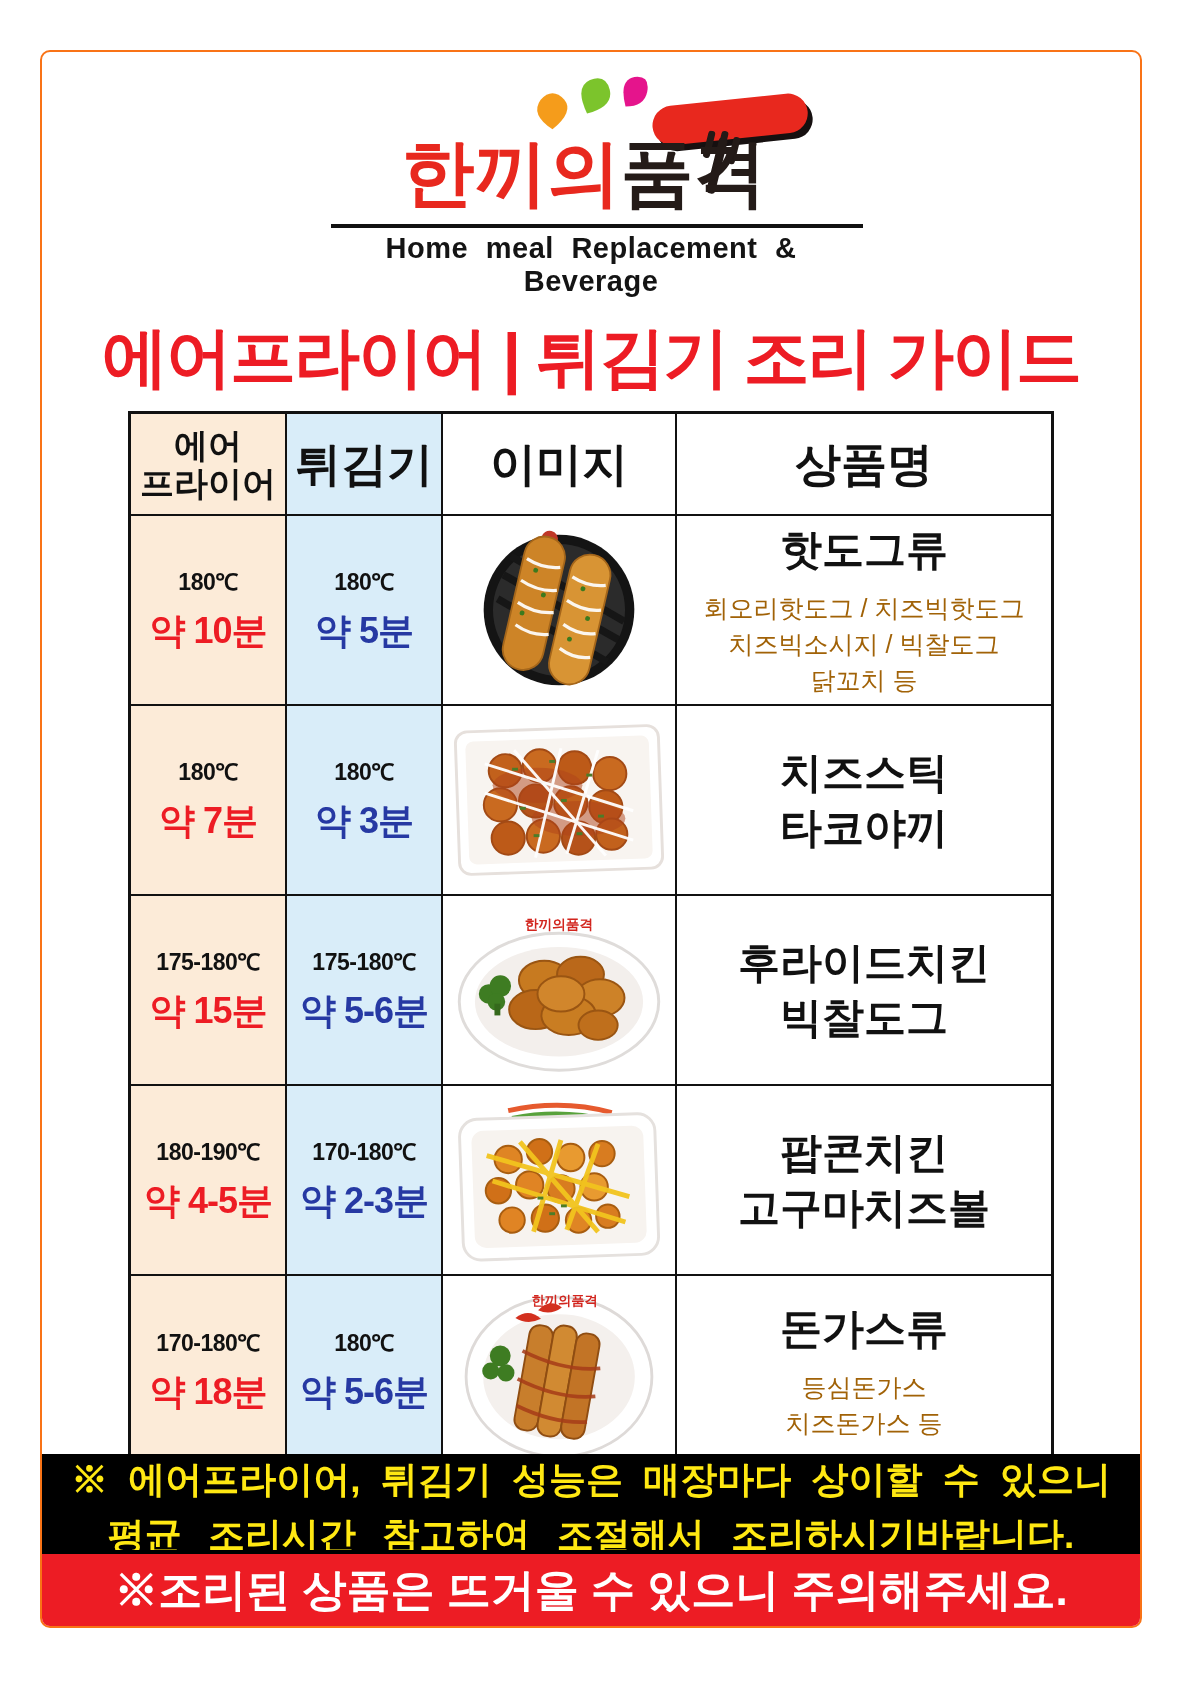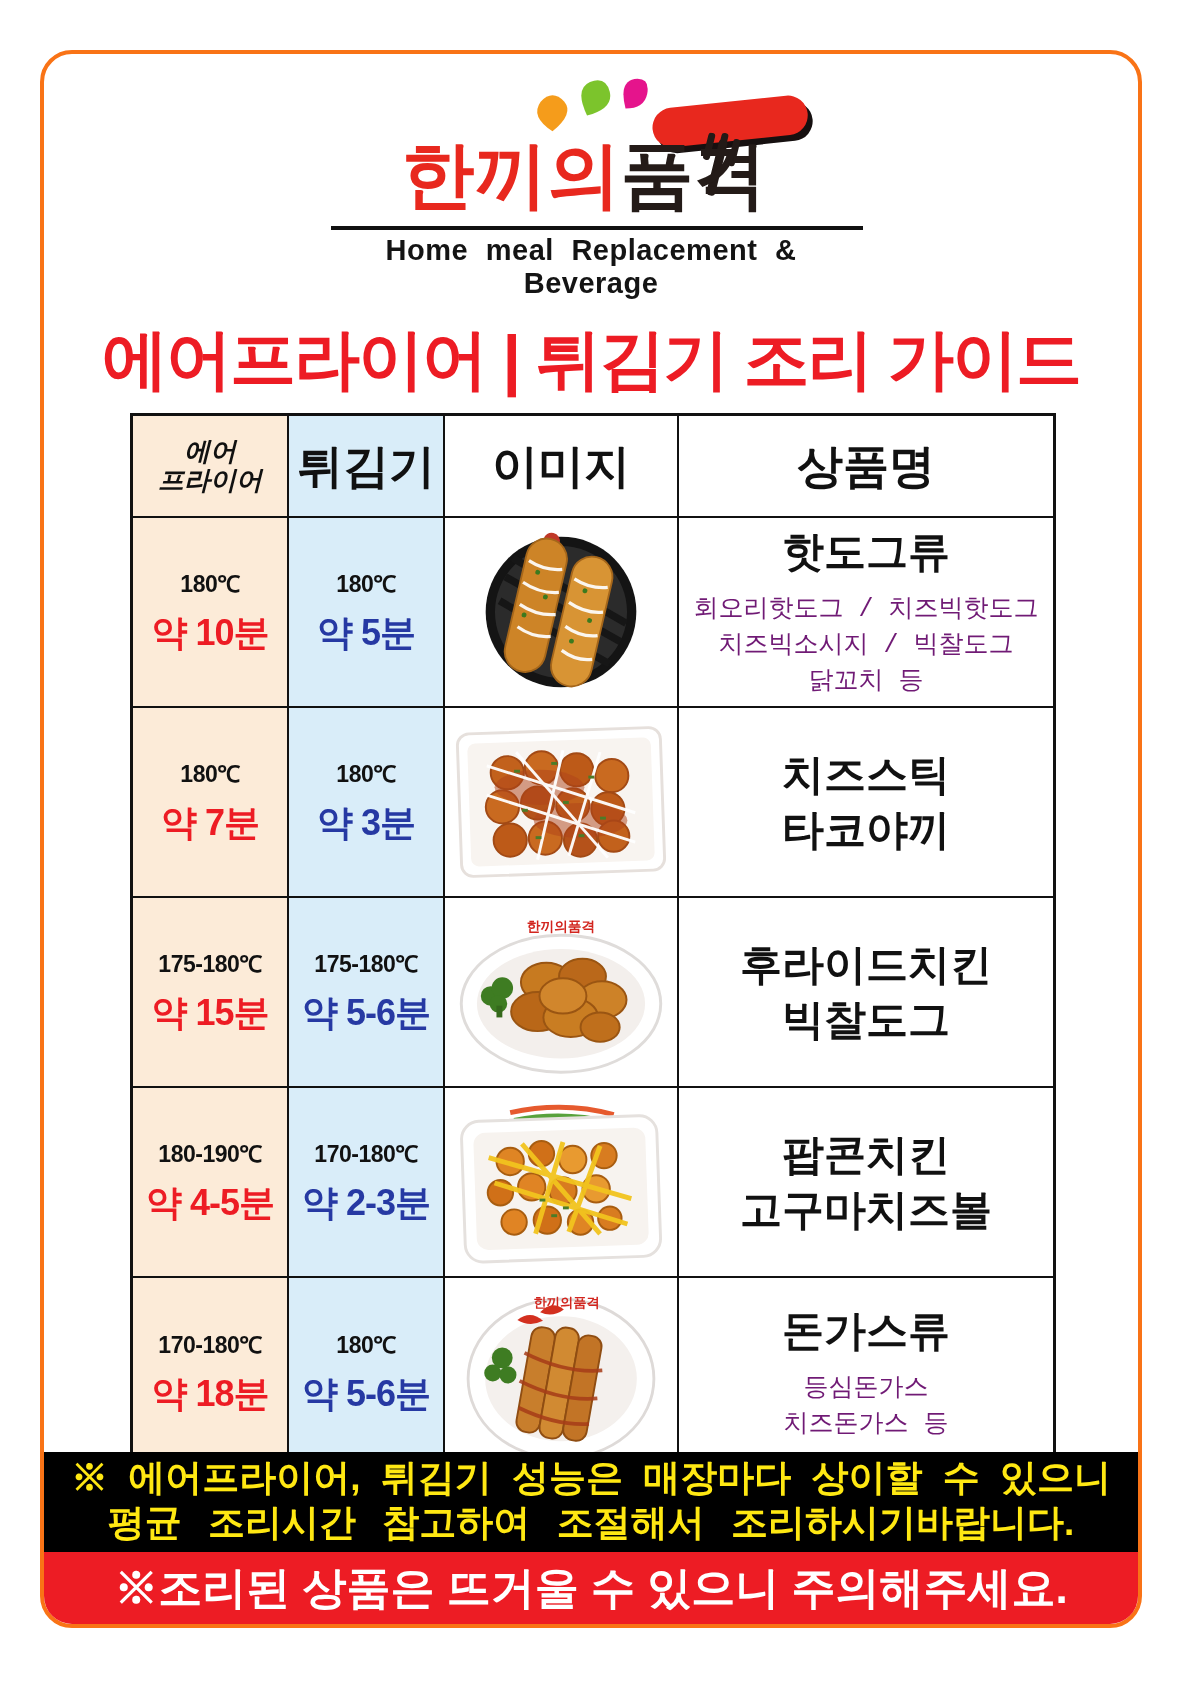--- a/index.html
+++ b/index.html
@@ -3,21 +3,21 @@
 <meta charset="utf-8">
 <style>
   * { margin:0; padding:0; box-sizing:border-box; }
   html,body { background:#ffffff; }
   .page {
     position:relative; width:1191px; height:1684px; background:#fff;
     font-family:"Liberation Sans", sans-serif; color:#111; overflow:hidden;
   }
   .frame {
     position:absolute; left:40px; top:50px; width:1102px; height:1578px;
-    border:4px solid #f97316; border-radius:32px; background:#fff; overflow:hidden;
+    border:2px solid #f97316; border-radius:10px; background:#fff; overflow:hidden;
   }
   
   .logo-wrap { margin:24px auto 0; width:520px; text-align:center; }
   .logo-svg { width:470px; height:148px; display:block; margin:0 auto; }
   .brand-divider { width:532px; margin:0 auto; border-top:4px solid #111; }
   .tagline { text-align:center; font-size:29px; font-weight:700; letter-spacing:.5px;
              word-spacing:9px; color:#141414; margin-top:4px; }
   
   .main-title { margin-top:24px; text-align:center; color:#ed1c24; font-weight:800;
                 font-size:66px; letter-spacing:-2px; line-height:1.08; white-space:nowrap; }
@@ -27,32 +27,32 @@
     display:grid; grid-template-columns:156px 156px 234px 374px;
     grid-template-rows:102px 190px 190px 190px 190px 190px; background:#fff;
   }
   .row { display:contents; }
   .cell { border-right:2px solid #111; border-bottom:2px solid #111;
           display:flex; flex-direction:column; align-items:center; justify-content:center;
           overflow:hidden; }
   .br0 { border-right:none; } .bb0 { border-bottom:none; }
   .bg-peach { background:#fcebd8; } .bg-blue { background:#d9edf9; }
   .hdr { font-size:46px; font-weight:800; line-height:1.12; text-align:center; color:#111; }
-  .hdr-2l { font-size:26px;font-style:italic; }
+  .hdr-2l { font-size:34px; }
   .temp { font-size:23px; font-weight:700; color:#111; letter-spacing:-.5px; }
   .time { font-size:36px; font-weight:800; margin-top:10px; letter-spacing:-1px; }
   .time-red { color:#ed1c24; } .time-blue { color:#2639a3; }
   .prod-title { font-size:42px; font-weight:700; color:#111; line-height:1.32; text-align:center; }
-  .prod-sub { font-size:25px; color:#701a75; line-height:1.45; text-align:center;font-family:Liberation Mono, monospace; }
+  .prod-sub { font-size:25px; color:#a16207; line-height:1.45; text-align:center; }
   .prod-sub.first { margin-top:12px; }
   .food-svg { display:block; }
   
   .notice-black { position:absolute; left:0; right:0; bottom:76px; height:96px; background:#000;
                   display:flex; flex-direction:column; align-items:center; justify-content:center; }
-  .nb-line { color:#ffe812; font-size:37px; font-weight:800; line-height:1.22; white-space:nowrap; }
+  .nb-line { color:#ffe812; font-size:37px; font-weight:800; line-height:1.22; white-space:nowrap;margin-top:11px; }
   .nb-1 { word-spacing:10px; } .nb-2 { word-spacing:16px; }
   .notice-red { position:absolute; left:0; right:0; bottom:0; height:76px; background:#ed1c24;
                 border-top:4px solid #000; display:flex; align-items:center; justify-content:center; }
   .nr-line { color:#ffffff; font-size:44px; font-weight:800; white-space:nowrap; }
 </style>
 </head>
 <body>
 
 <div class="page">
   <div class="frame">

